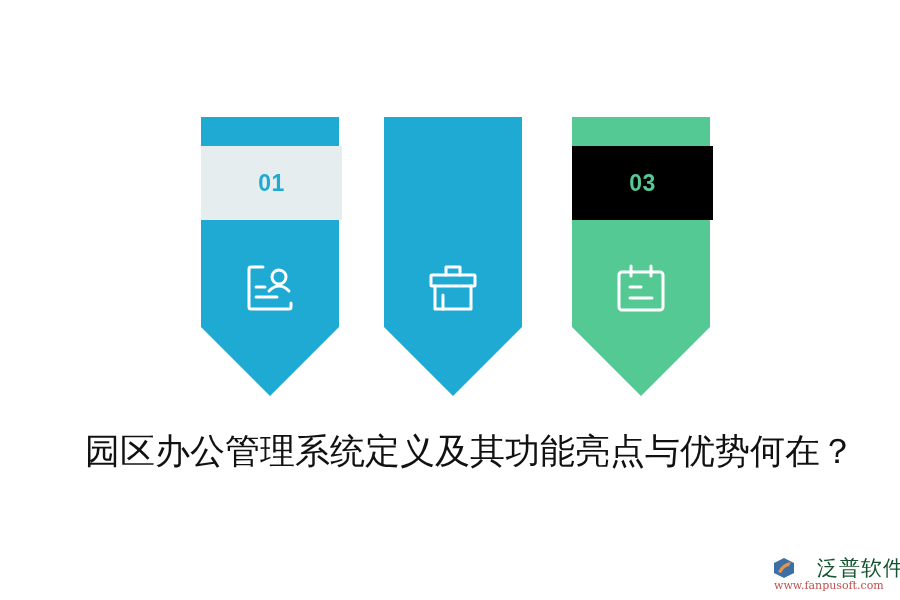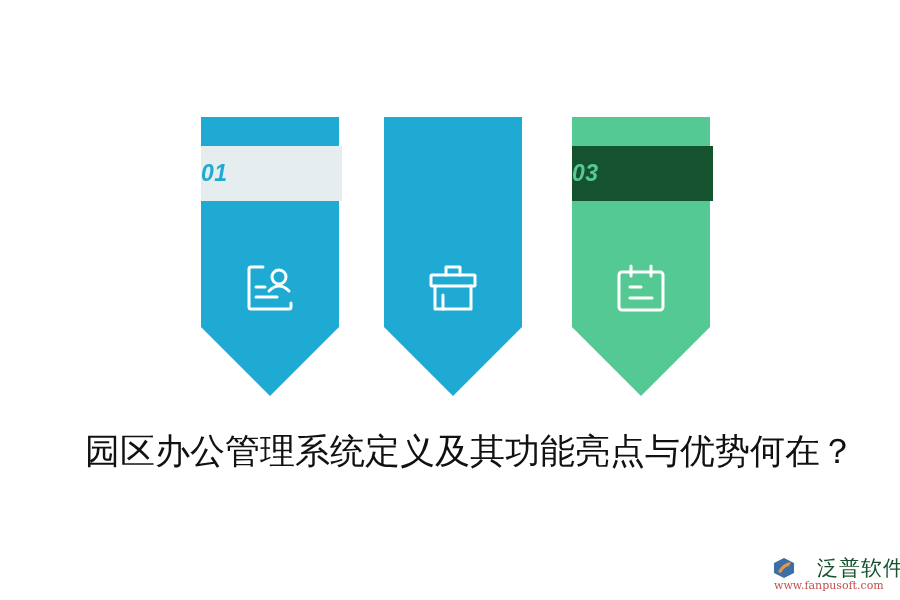--- a/index.html
+++ b/index.html
@@ -25,26 +25,25 @@
       left: 0; top: 0;
       width: 138px;
       height: 279px;
       clip-path: polygon(0 0, 100% 0, 100% 210px, 50% 100%, 0 210px);
     }
     .card .band {
       position: absolute;
       left: 0;
       top: 29px;
       width: 141px;
-      height: 55px;
+      height: 74px;
       background: #E6EDEF;
       display: flex;
       align-items: center;
-      justify-content: flex-start;
-      font-style: italic;
+      justify-content: center;
     }
     .card .num {
       font-size: 23px;
       font-weight: bold;
       letter-spacing: 0.5px;
     }
     .card .icon {
       position: absolute;
       left: 44px;
       top: 146px;
@@ -130,21 +129,21 @@
       <path d="M18 12 V4 H32 V12"></path>
       <rect x="3" y="12" width="44" height="11" rx="1"></rect>
       <path d="M7 23 V46 H43 V23"></path>
       <line x1="15" y1="32" x2="15" y2="46"></line>
     </svg>
   </div>
 </div>
 
 <div class="card" style="left:572px;">
   <div class="body" style="background:#55C993;"></div>
-  <div class="band" style="background:#14532d;">
+  <div class="band" style="background:#000000;">
     <span class="num" style="color:#55C993;">03</span>
   </div>
   <div class="icon">
     <svg viewBox="0 0 50 50" fill="none" stroke="#ffffff" stroke-width="3" stroke-linecap="round" stroke-linejoin="round">
       <rect x="3" y="9" width="44" height="38" rx="3"></rect>
       <line x1="15" y1="3" x2="15" y2="13"></line>
       <line x1="35" y1="3" x2="35" y2="13"></line>
       <line x1="14" y1="24" x2="25" y2="24"></line>
       <line x1="14" y1="35" x2="36" y2="35"></line>
     </svg>

